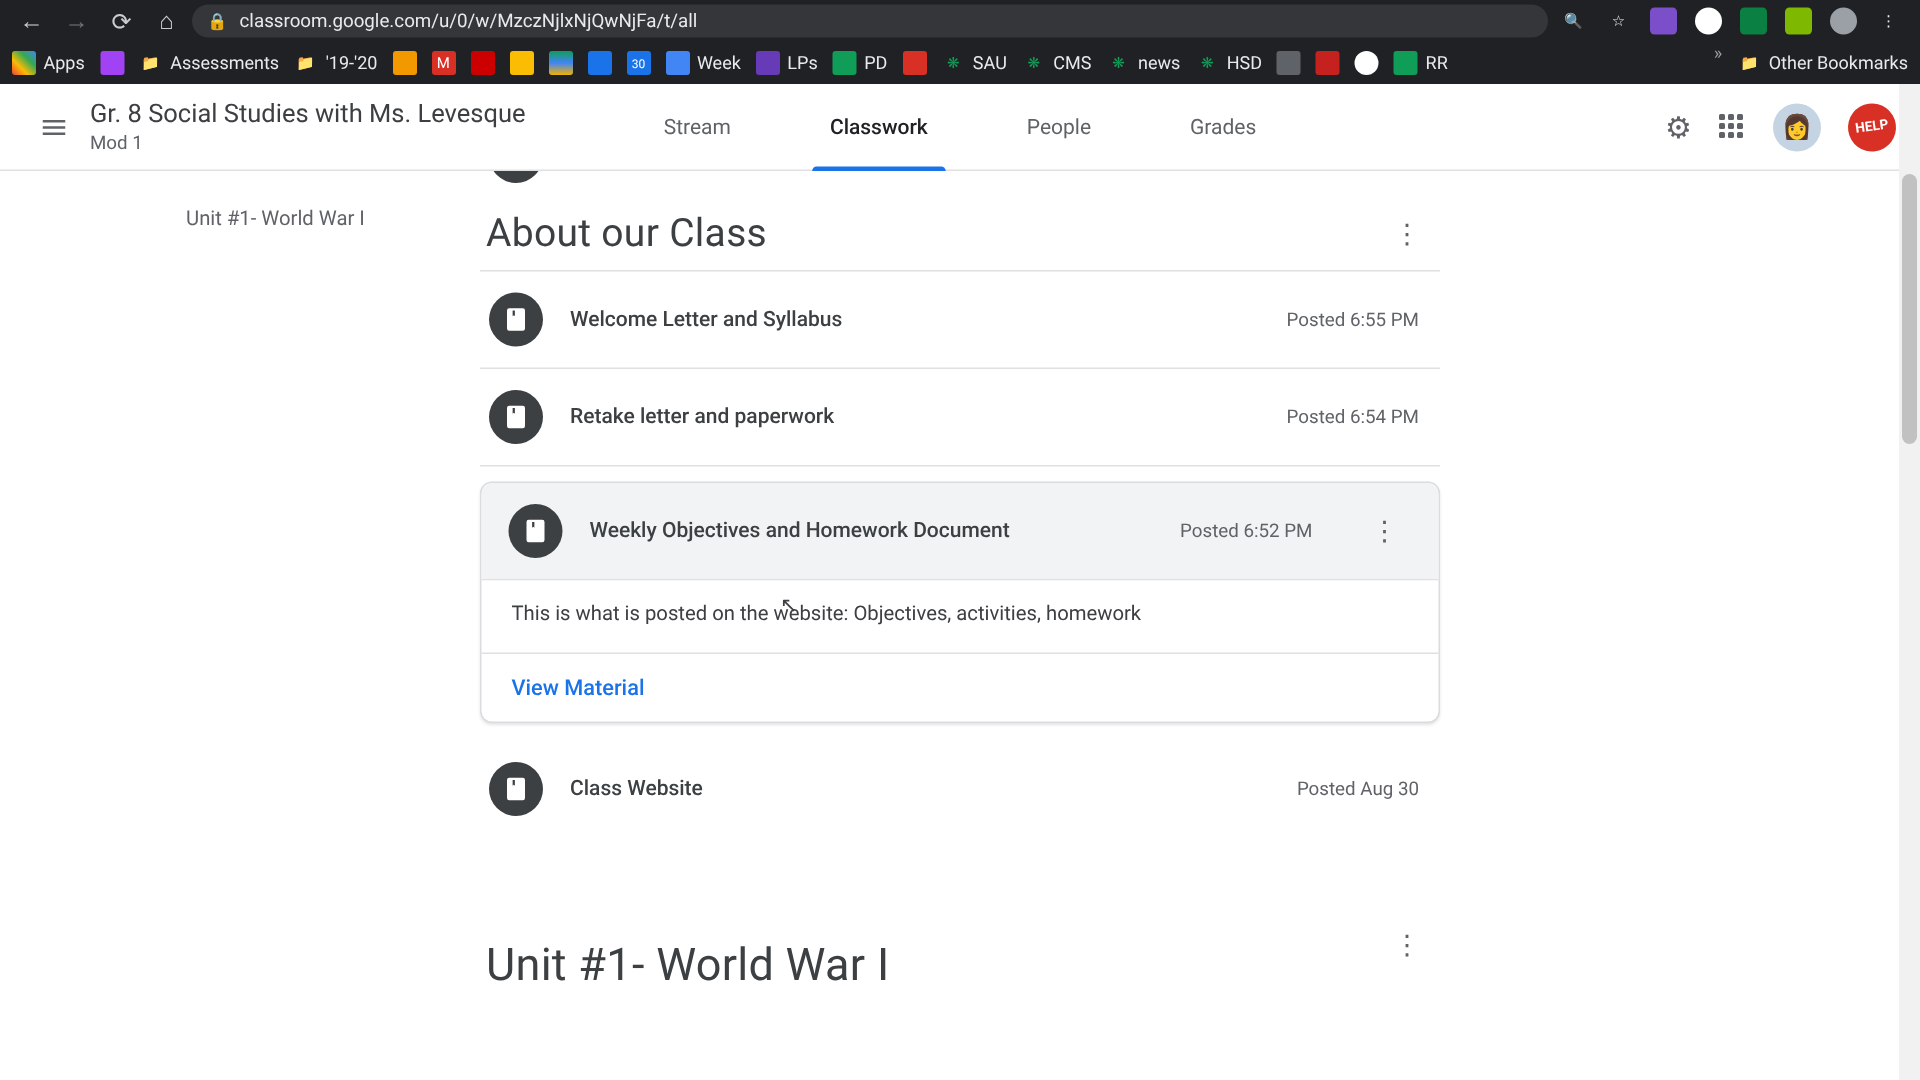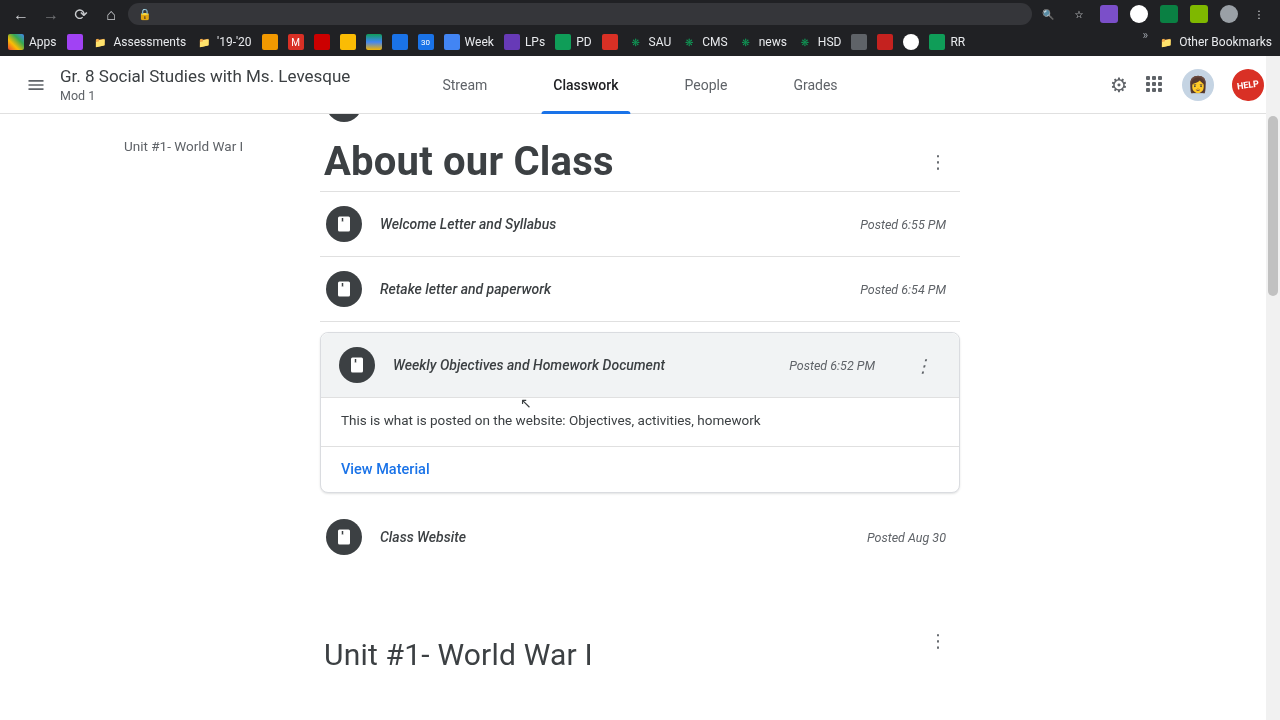--- a/index.html
+++ b/index.html
@@ -37,24 +37,24 @@
   .help-btn { width:32px; height:32px; border-radius:50%; background:#d93025; color:#fff; display:flex; align-items:center; justify-content:center; font-size:9px; font-weight:bold; cursor:pointer; transform: rotate(-8deg); }
 
   
   .content { display: flex; height: calc(720px - 56px - 58px); overflow: hidden; }
   .scroll-area { flex:1; overflow-y:auto; padding-bottom: 60px; }
   .sidebar { width: 300px; padding: 16px 24px; }
   .side-link { font-size: 13.5px; color:#5f6368; padding: 8px 0 8px 100px; cursor:pointer; }
   .main { width: 640px; margin: 0 auto; }
 
   .topic-head { display:flex; align-items:center; justify-content:space-between; margin-top: 24px; padding: 0 4px 6px; border-bottom: 1px solid #e0e0e0; }
-  .topic-head h2 { font-size: 40px; font-weight: 700; color:#3c4043; letter-spacing: .2px; }
+  .topic-head h2 { font-size: 26px; font-weight: 400; color:#3c4043; letter-spacing: .2px; }
   .kebab { width:36px; height:36px; border-radius:50%; display:flex; align-items:center; justify-content:center; cursor:pointer; color:#5f6368; font-size:18px; }
 
-  .item-row { display:flex; align-items:center; padding: 14px 6px; border-bottom: 1px solid #e0e0e0; cursor:pointer; gap: 18px; font-style: italic; }
+  .item-row { display:flex; align-items:center; padding: 14px 6px; border-bottom: 1px solid #e0e0e0; cursor:pointer; gap: 18px; }
   .item-row:last-child { border-bottom: none; }
   .mat-icon { width:36px; height:36px; border-radius:50%; background:#3c4043; display:flex; align-items:center; justify-content:center; flex-shrink:0; }
   .mat-icon svg { width:18px; height:18px; fill:#fff; }
   .item-title { flex:1; font-size:14px; color:#3c4043; font-weight:500; }
   .item-date { font-size:12.5px; color:#5f6368; margin-right: 8px; }
 
   
   .card { border: 1px solid #dadce0; border-radius: 8px; margin-top: 10px; margin-bottom: 12px; box-shadow: 0 1px 2px rgba(60,64,67,.15); background:#fff; }
   .card .item-row { background:#f1f3f4; border-radius: 8px 8px 0 0; border-bottom: 1px solid #e0e0e0; padding: 14px 18px; }
   .card-body { padding: 14px 20px 18px; font-size: 13.5px; color:#3c4043; border-bottom: 1px solid #e0e0e0; }
@@ -79,20 +79,21 @@
 <div class="browser-top">
   <div class="addr-row">
     <div class="nav-icons">
       <span>←</span>
       <span style="opacity:.4">→</span>
       <span>⟳</span>
       <span>⌂</span>
     </div>
     <div class="addr-bar">
       <span class="lock">🔒</span>
+      <span>classroom.google.com/u/0/w/MzczNjlxNjQwNjFa/t/all</span>
     </div>
     <div class="right-icons">
       <span class="ext-icon" style="color:#e8eaed">🔍</span>
       <span class="ext-icon" style="color:#e8eaed">☆</span>
       <span class="ext-icon" style="background:#7b4fc9"></span>
       <span class="ext-icon" style="background:#fff;border-radius:50%"></span>
       <span class="ext-icon" style="background:#0a8043"></span>
       <span class="ext-icon" style="background:#7fb800"></span>
       <span class="ext-icon" style="background:#9aa0a6;border-radius:50%"></span>
       <span class="ext-icon" style="color:#e8eaed">⋮</span>

